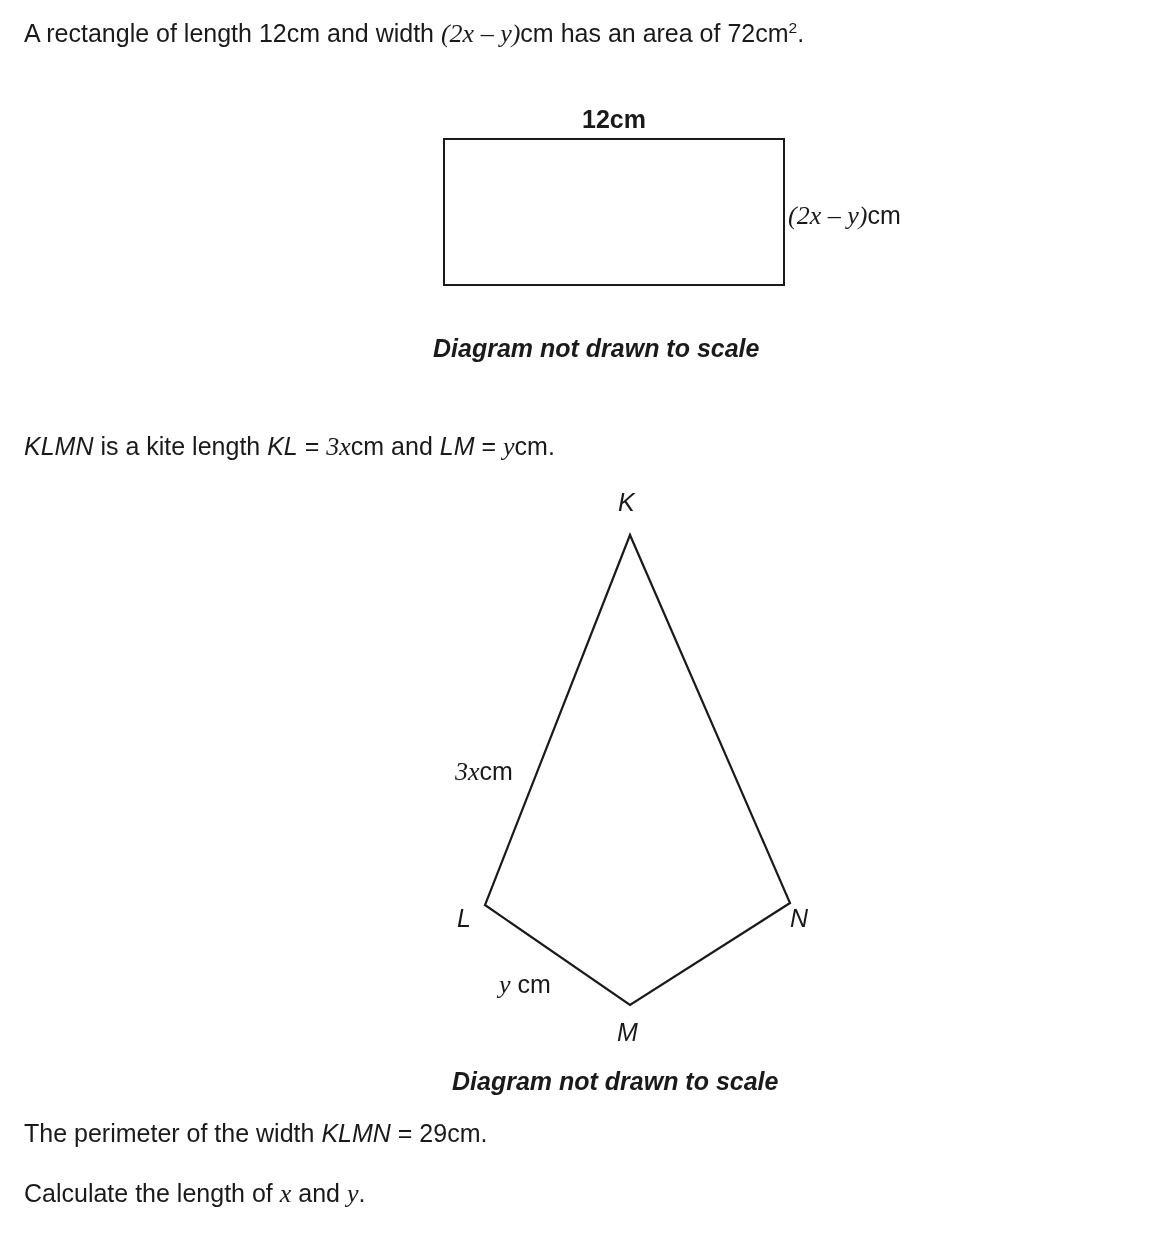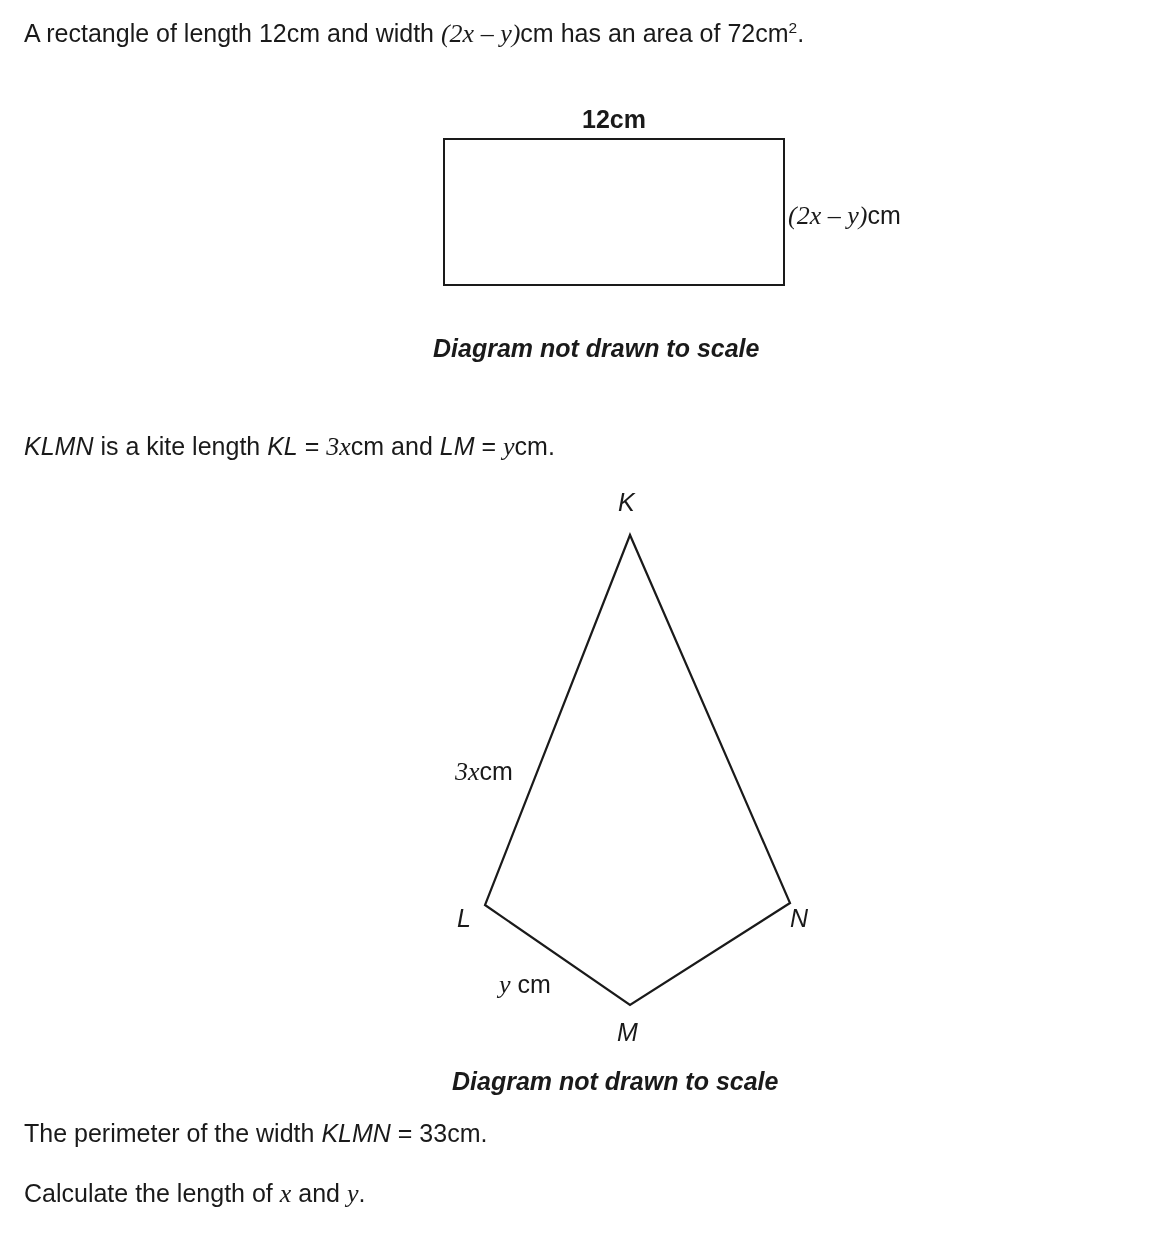--- a/index.html
+++ b/index.html
@@ -112,20 +112,20 @@
   <div class="txt" id="label-3x">
     <span class="mathit">3x</span><span>cm</span>
   </div>
   <div class="txt" id="label-y">
     <span class="mathit">y</span><span> cm</span>
   </div>
 
   <div class="txt" id="kite-notscale">Diagram not drawn to scale</div>
 
   <div class="txt" id="stmt3">
-    <span>The perimeter of the width </span><span class="it">KLMN</span><span> = 33</span><span>cm</span><span>.</span>
+    <span>The perimeter of the width </span><span class="it">KLMN</span><span> = 29</span><span>cm</span><span>.</span>
   </div>
 
   <div class="txt" id="stmt4">
     <span>Calculate the length of </span><span class="mathit">x</span><span> and </span><span class="mathit">y</span><span>.</span>
   </div>
 
 </div>
 
 </body></html>

